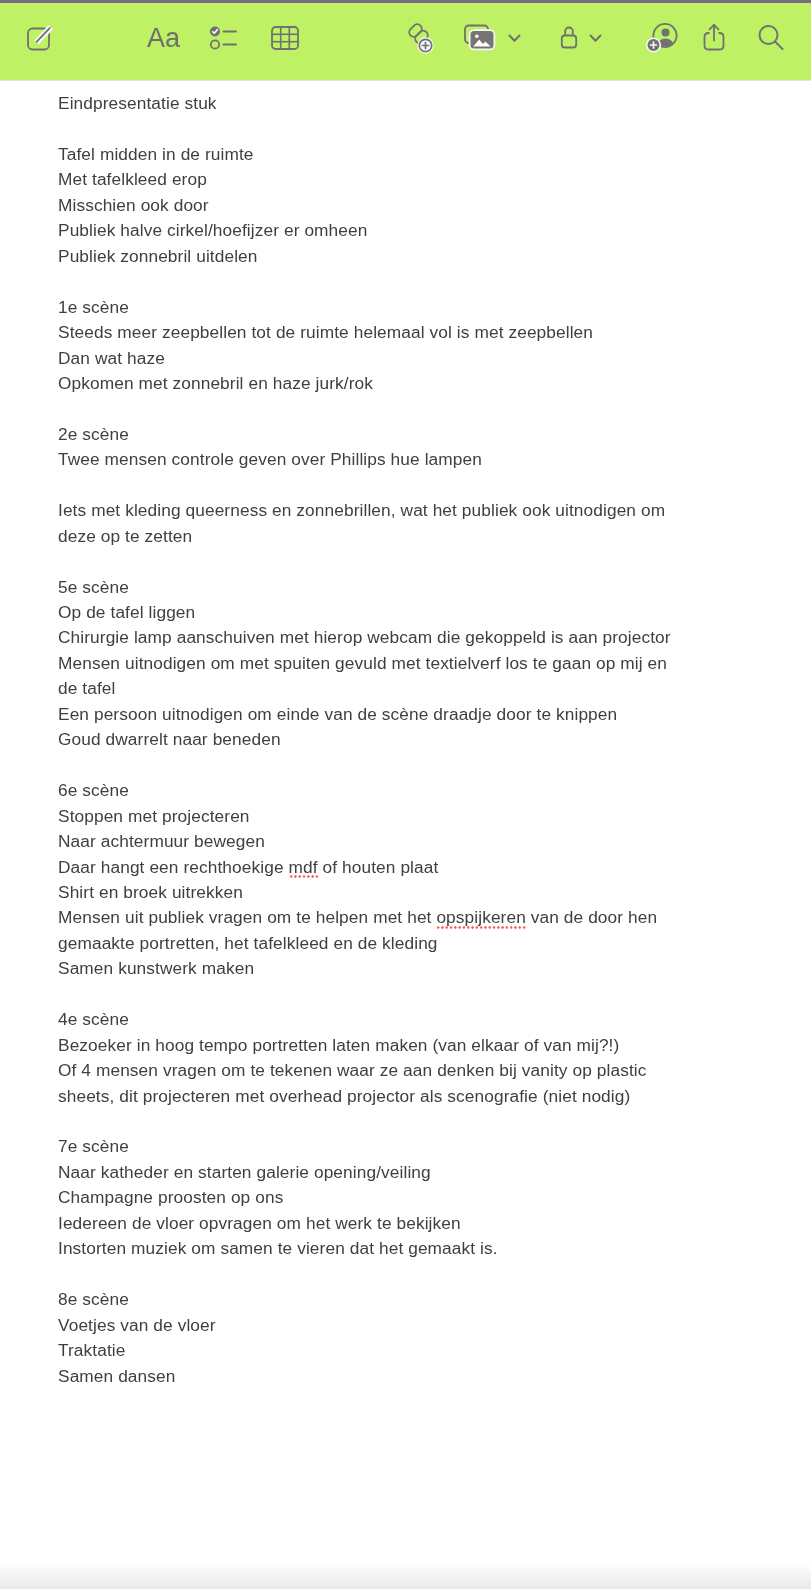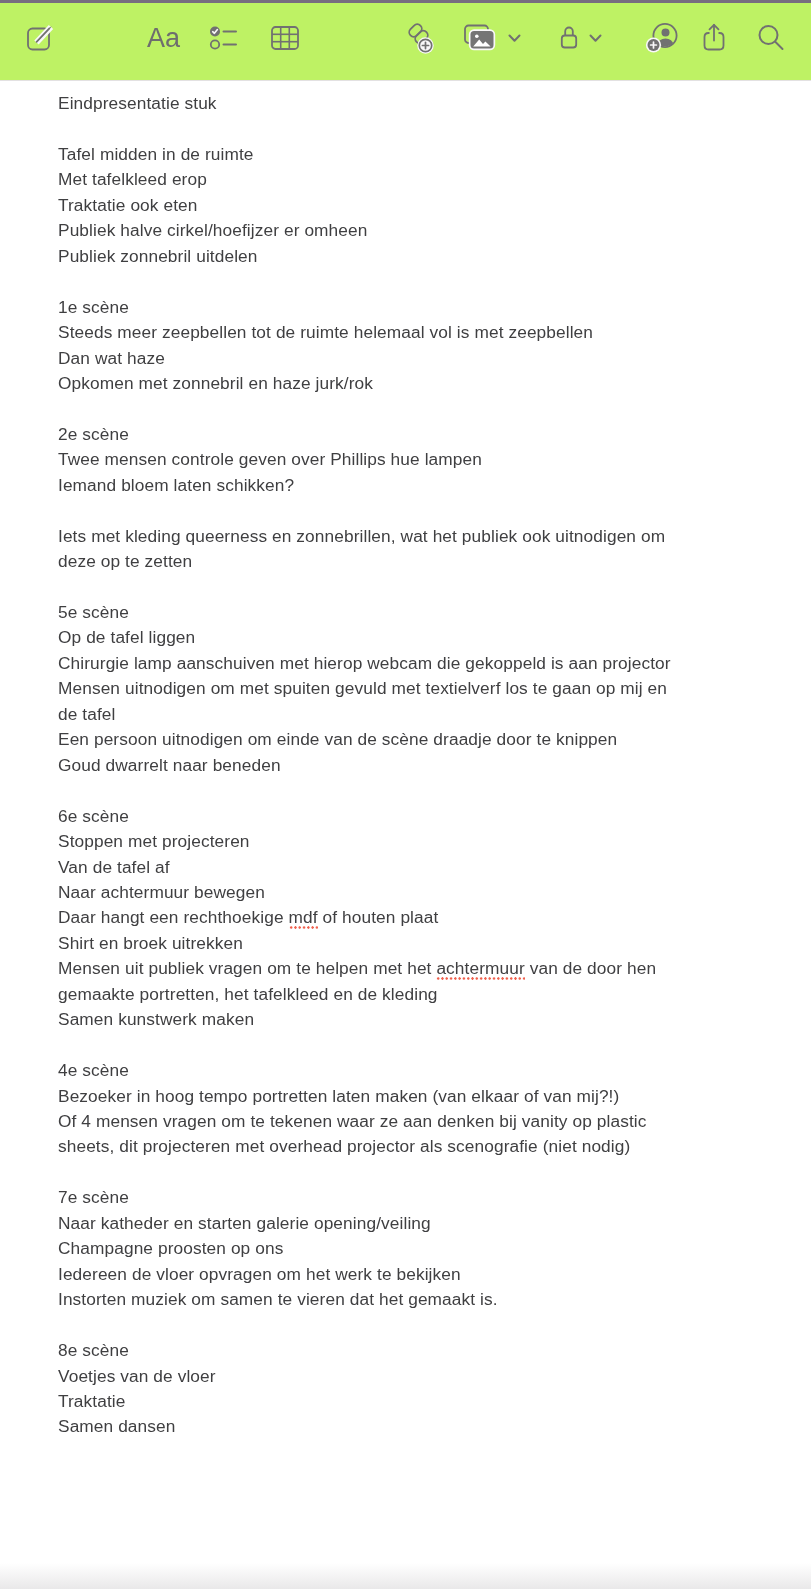--- a/index.html
+++ b/index.html
@@ -189,56 +189,54 @@
 
 </div>
 
 <div class="note">
     <div class="block">
       <div class="line"><span>Eindpresentatie stuk</span></div>
     </div>
     <div class="block">
       <div class="line"><span>Tafel midden in de ruimte</span></div>
       <div class="line"><span>Met tafelkleed erop</span></div>
-      <div class="line"><span>Traktatie ook eten</span></div>
+      <div class="line"><span>Misschien ook door</span></div>
       <div class="line"><span>Publiek halve cirkel/hoefijzer er omheen</span></div>
       <div class="line"><span>Publiek zonnebril uitdelen</span></div>
     </div>
     <div class="block">
       <div class="line"><span>1e scène</span></div>
       <div class="line"><span>Steeds meer zeepbellen tot de ruimte helemaal vol is met zeepbellen</span></div>
       <div class="line"><span>Dan wat haze</span></div>
       <div class="line"><span>Opkomen met zonnebril en haze jurk/rok</span></div>
     </div>
     <div class="block">
       <div class="line"><span>2e scène</span></div>
       <div class="line"><span>Twee mensen controle geven over Phillips hue lampen</span></div>
-      <div class="line"><span>Iemand bloem laten schikken?</span></div>
     </div>
     <div class="block">
       <div class="line"><span>Iets met kleding queerness en zonnebrillen, wat het publiek ook uitnodigen om</span></div>
       <div class="line"><span>deze op te zetten</span></div>
     </div>
     <div class="block">
       <div class="line"><span>5e scène</span></div>
       <div class="line"><span>Op de tafel liggen</span></div>
       <div class="line"><span>Chirurgie lamp aanschuiven met hierop webcam die gekoppeld is aan projector</span></div>
       <div class="line"><span>Mensen uitnodigen om met spuiten gevuld met textielverf los te gaan op mij en</span></div>
       <div class="line"><span>de tafel</span></div>
       <div class="line"><span>Een persoon uitnodigen om einde van de scène draadje door te knippen</span></div>
       <div class="line"><span>Goud dwarrelt naar beneden</span></div>
     </div>
     <div class="block">
       <div class="line"><span>6e scène</span></div>
       <div class="line"><span>Stoppen met projecteren</span></div>
-      <div class="line"><span>Van de tafel af</span></div>
       <div class="line"><span>Naar achtermuur bewegen</span></div>
       <div class="line"><span>Daar hangt een rechthoekige </span><span class="misspelled">mdf</span><span> of houten plaat</span></div>
       <div class="line"><span>Shirt en broek uitrekken</span></div>
-      <div class="line"><span>Mensen uit publiek vragen om te helpen met het </span><span class="misspelled">achtermuur</span><span> van de door hen</span></div>
+      <div class="line"><span>Mensen uit publiek vragen om te helpen met het </span><span class="misspelled">opspijkeren</span><span> van de door hen</span></div>
       <div class="line"><span>gemaakte portretten, het tafelkleed en de kleding</span></div>
       <div class="line"><span>Samen kunstwerk maken</span></div>
     </div>
     <div class="block">
       <div class="line"><span>4e scène</span></div>
       <div class="line"><span>Bezoeker in hoog tempo portretten laten maken (van elkaar of van mij?!)</span></div>
       <div class="line"><span>Of 4 mensen vragen om te tekenen waar ze aan denken bij vanity op plastic</span></div>
       <div class="line"><span>sheets, dit projecteren met overhead projector als scenografie (niet nodig)</span></div>
     </div>
     <div class="block">

